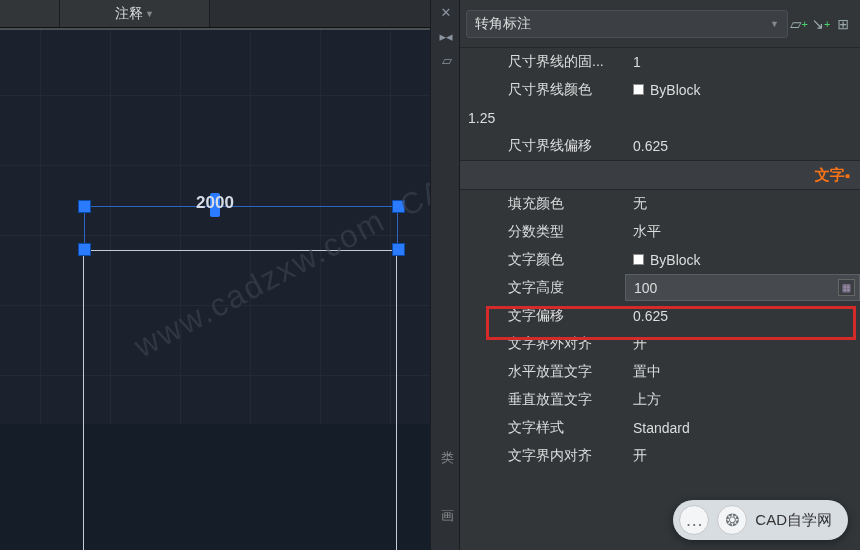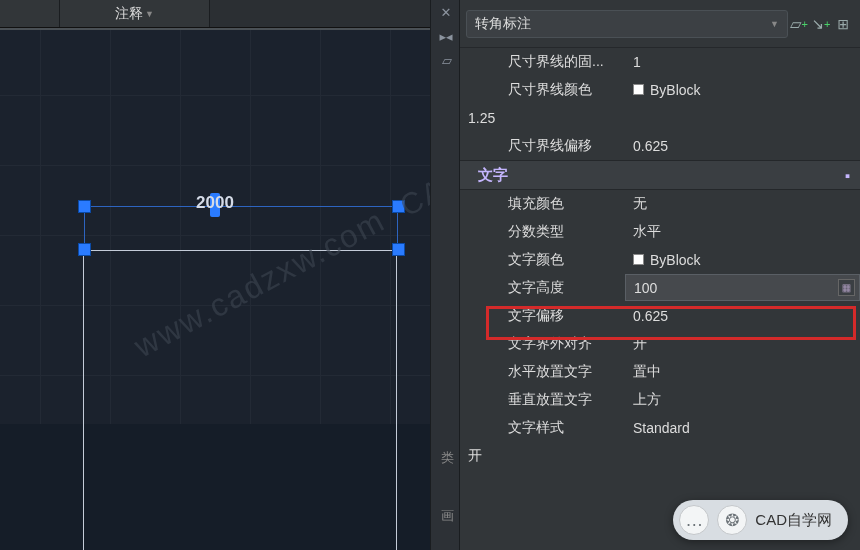--- a/index.html
+++ b/index.html
@@ -224,28 +224,27 @@
     display: flex;
     align-items: center;
     gap: 6px;
     height: 100%;
   }
   .section {
     height: 30px;
     background: #3a3e42;
     display: flex;
     align-items: center;
-    justify-content: space-between;
+    justify-content: flex-end;
     padding: 0 10px 0 18px;
     font-weight: bold;
-    color: #c4b5fd;
+    color: #f97316;
     border-top: 1px solid #24272a;
     border-bottom: 1px solid #24272a;
     font-size: 15px;
-    gap: 24px;
   }
   .swatch {
     width: 11px;
     height: 11px;
     border: 1px solid #888;
     background: #fff;
   }
   .highlight {
     position: absolute;
     border: 3px solid #d42a2a;
@@ -444,20 +443,21 @@
           <span>上方</span>
         </div>
       </div>
       <div class="row">
         <div class="label">文字样式</div>
         <div class="value">
           <span>Standard</span>
         </div>
       </div>
       <div class="row">
+        <div class="label">文字界内对齐</div>
         <div class="value">
           <span>开</span>
         </div>
       </div>
     </div>
 </div>
 
 <div class="highlight"></div>
 
 <div class="chat">

